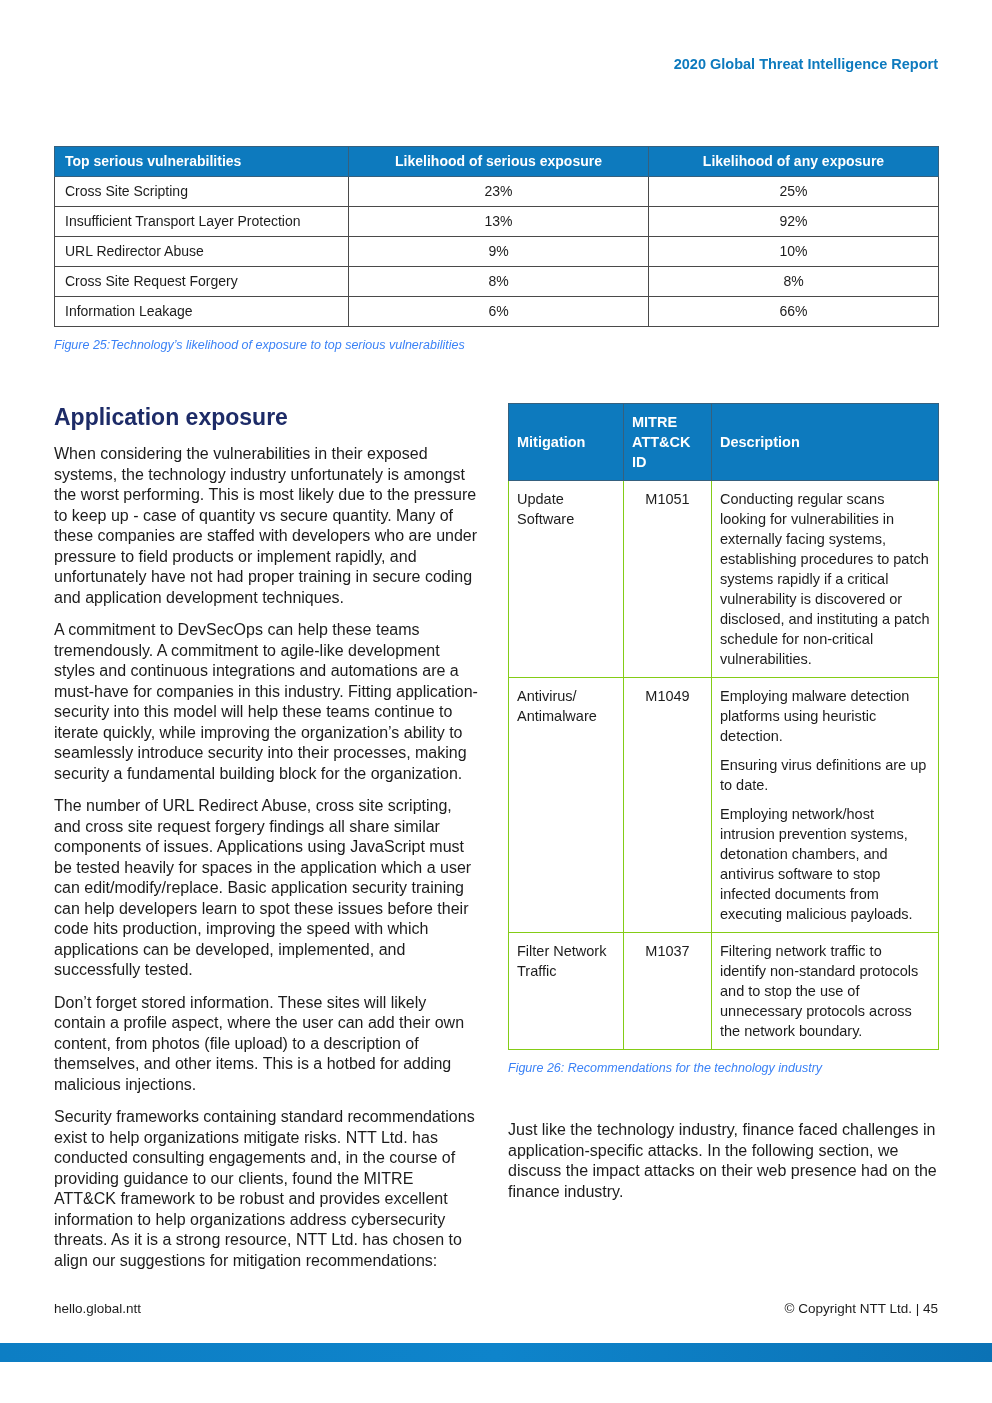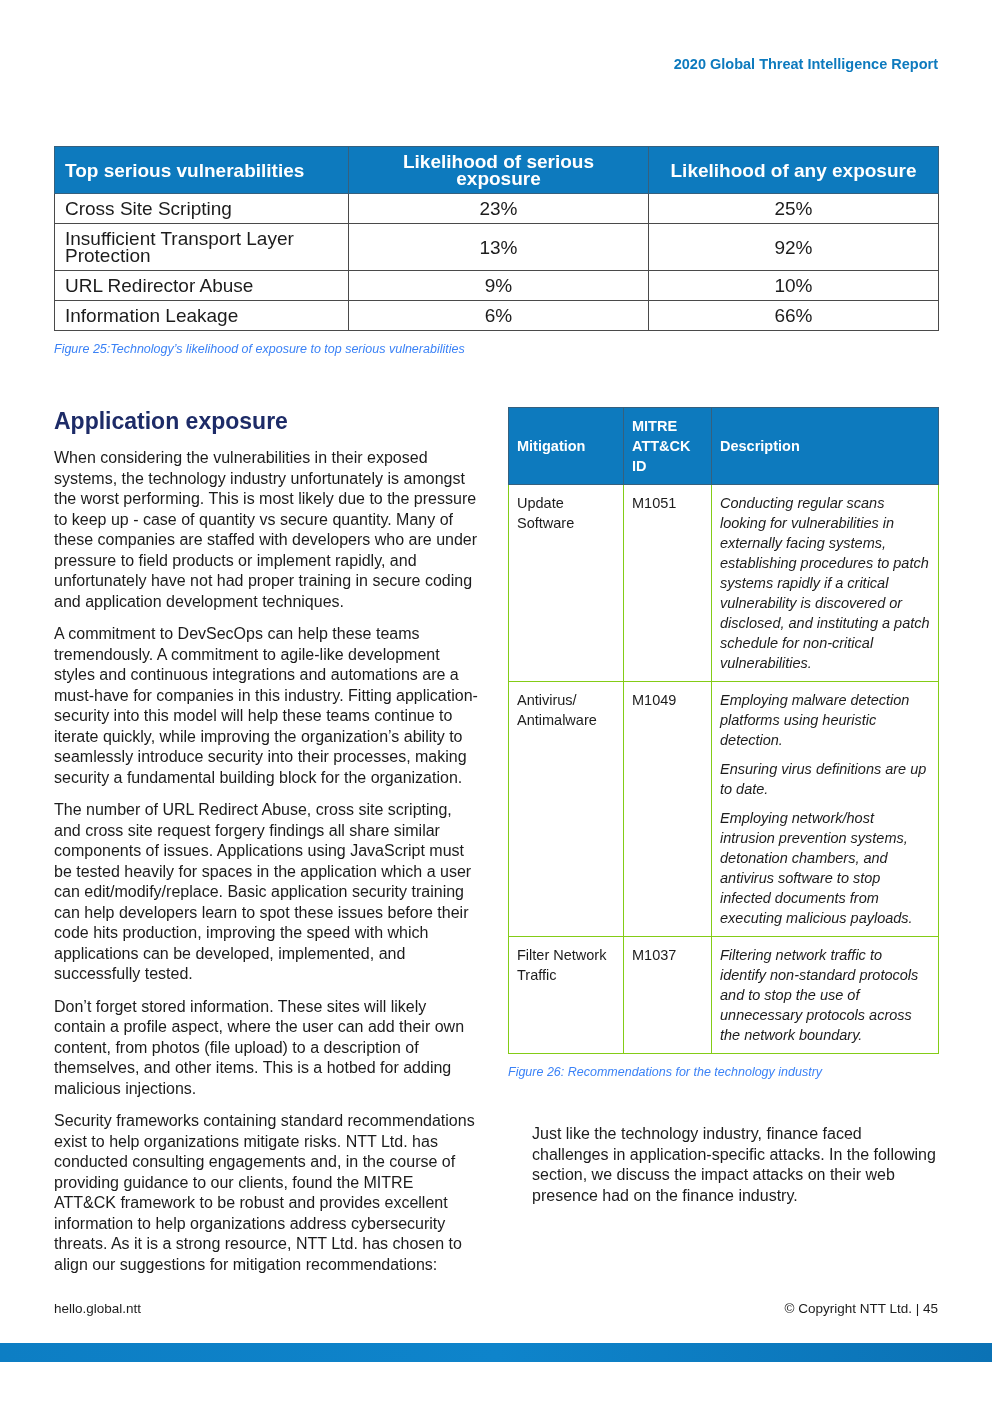--- a/index.html
+++ b/index.html
@@ -27,21 +27,21 @@
 
   
   table { border-collapse: collapse; }
   .vuln-table {
     margin-top: 72px;
     width: 884px;
     table-layout: fixed;
   }
   .vuln-table th, .vuln-table td {
     border: 1px solid #4a4a4a;
-    font-size: 19px;
+    font-size: 14px;
     padding: 6px 10px;
     line-height: 17px;
   }
   .vuln-table thead th {
     background: #0d7abe;
     color: #ffffff;
     font-weight: 700;
     text-align: center;
     border-color: #35607e;
   }
@@ -92,25 +92,25 @@
   }
   .mit-table thead th {
     background: #0d7abe;
     color: #ffffff;
     font-weight: 700;
     text-align: left;
     vertical-align: middle;
     border-color: #35607e;
     height: 74px;
   }
-  .mit-table td.id-cell { text-align: left; }
-  .mit-table td .desc-p { margin-bottom: 9px; font-style: italic; }
+  .mit-table td.id-cell { text-align: center; }
+  .mit-table td .desc-p { margin-bottom: 9px; }
   .mit-table td .desc-p:last-child { margin-bottom: 0; }
 
-  .closing { margin-top: 44px; margin-bottom: 0; margin-left: 24px; }
+  .closing { margin-top: 44px; margin-bottom: 0; }
 
   
   .page-footer {
     position: absolute;
     left: 54px;
     right: 54px;
     bottom: 45px;
     display: flex;
     justify-content: space-between;
     font-size: 13.5px;
@@ -156,20 +156,25 @@
         <td class="left">Insufficient Transport Layer Protection</td>
         <td>13%</td>
         <td>92%</td>
       </tr>
       <tr>
         <td class="left">URL Redirector Abuse</td>
         <td>9%</td>
         <td>10%</td>
       </tr>
       <tr>
+        <td class="left">Cross Site Request Forgery</td>
+        <td>8%</td>
+        <td>8%</td>
+      </tr>
+      <tr>
         <td class="left">Information Leakage</td>
         <td>6%</td>
         <td>66%</td>
       </tr>
     </tbody>
   </table>
   <div class="caption">Figure 25:Technology’s likelihood of exposure to top serious vulnerabilities</div>
 
   <div class="columns">
 

